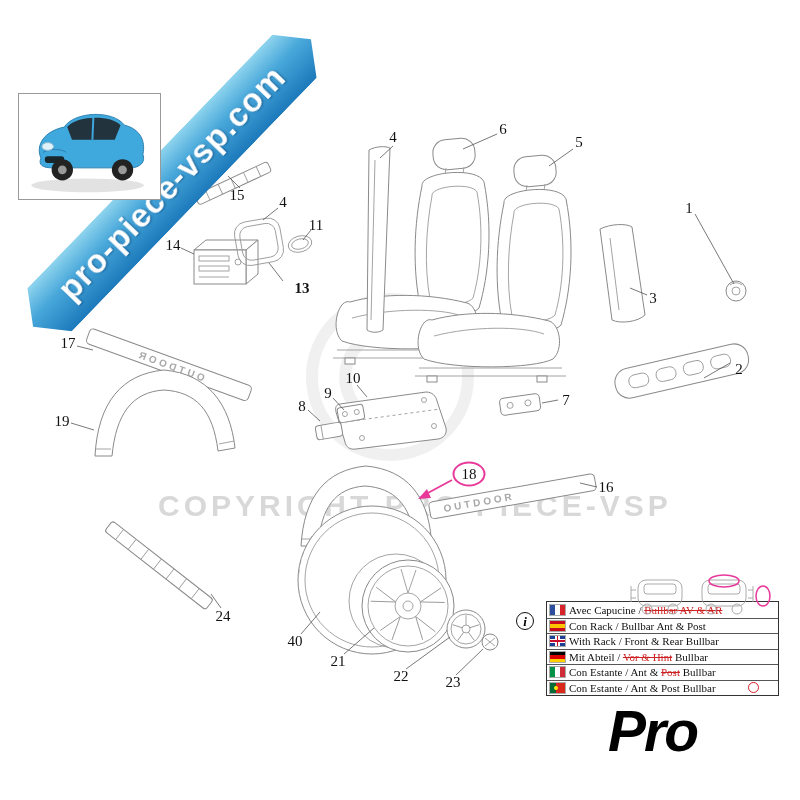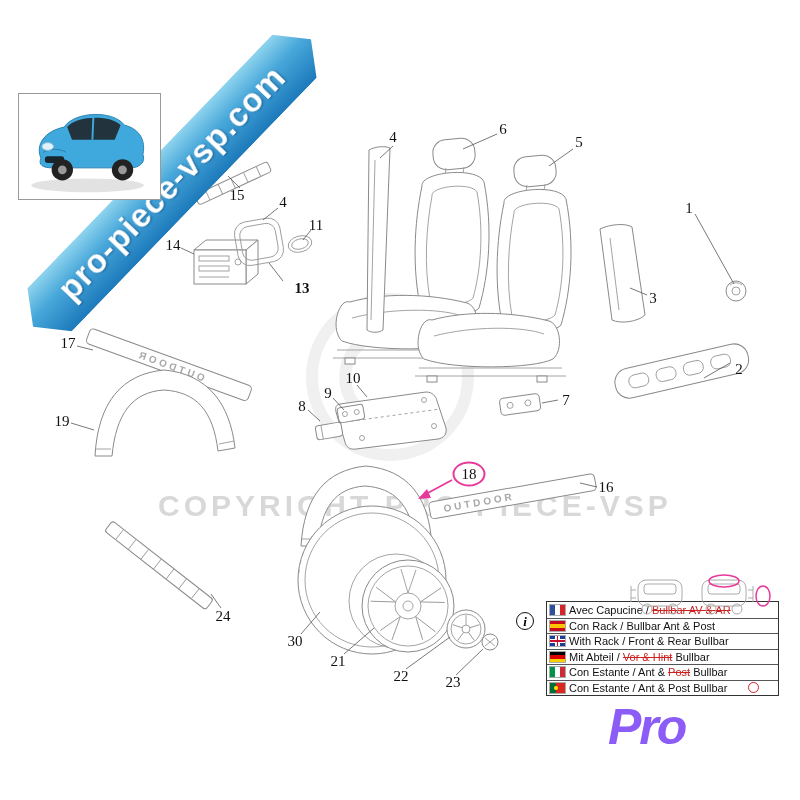--- a/index.html
+++ b/index.html
@@ -41,21 +41,21 @@
   .photo-box { position:absolute; left:18px; top:93px; width:143px; height:107px; background:#fff;
     border:1px solid #999; padding:2px; z-index:5; }
   .photo-box svg { width:100%; height:100%; }
 
   
   .legend-table { position:absolute; left:546px; top:601px; width:233px; border:1px solid #333;
     background:#fff; z-index:4; }
   .legend-row { display:flex; align-items:center; gap:4px; padding:1px 3px; height:15.5px;
     border-top:1px solid #555; }
   .legend-row:first-child { border-top:none; }
-  .legend-text { font-family:Liberation Sans, sans-serif; font-size:11px; color:#111; white-space:nowrap; }
+  .legend-text { font-family:Liberation Serif, serif; font-size:11px; color:#111; white-space:nowrap; }
   .red-strike { color:#cc2222; text-decoration:line-through; }
   .flag { width:15px; height:10px; flex:0 0 15px; display:inline-block; position:relative;
     outline:0.5px solid #aaa; }
   .flag.fr { background:linear-gradient(to right,#2e4f9e 33%,#fff 33% 66%,#d8232a 66%); }
   .flag.gb { background:
     linear-gradient(to bottom,transparent 42%,#c8102e 42% 58%,transparent 58%),
     linear-gradient(to right,transparent 44%,#c8102e 44% 56%,transparent 56%),
     linear-gradient(to bottom,transparent 30%,#fff 30% 70%,transparent 70%),
     linear-gradient(to right,transparent 34%,#fff 34% 66%,transparent 66%),
     #1b3f94; }
@@ -71,21 +71,21 @@
   .info-icon span { font-family:"Liberation Serif",serif; font-style:italic; font-weight:bold;
     font-size:13px; line-height:1; }
 
   .cars-sketch { position:absolute; left:628px; top:572px; width:150px; height:48px; z-index:5; }
 
   .red-mark { position:absolute; left:748px; top:682px; width:11px; height:11px;
     border:1.5px solid #d2232a; border-radius:50%; z-index:6; }
 
   
   .logo { position:absolute; left:608px; top:698px; display:flex; align-items:center; z-index:5; }
-  .logo-pro { font-style:italic; font-weight:bold; font-size:50px; color:#8b5cf6; letter-spacing:-2px;text-align:right; }
+  .logo-pro { font-style:italic; font-weight:bold; font-size:57px; color:#000000; letter-spacing:-2px;text-align:right; }
   .logo-vsp { margin-left:4px; background:#d2232a; color:#fff; font-style:italic; font-weight:bold;
     font-size:38px; padding:3px 12px 7px 10px; border-radius:15px; }
 </style>
 </head>
 <body>
 
 <div class="page">
 
   <div class="watermark-text">COPYRIGHT PRO-PIECE-VSP</div>
 
@@ -319,21 +319,21 @@
       <div class="callout" style="left: 353px; top: 378px;">10</div>
       <div class="callout" style="left: 316px; top: 225px;">11</div>
       <div class="callout" style="left: 283px; top: 202px;">4</div>
       <div class="callout" style="left: 302px; top: 288px; font-weight: bold;">13</div>
       <div class="callout" style="left: 173px; top: 245px;">14</div>
       <div class="callout" style="left: 237px; top: 170px; margin-top: 25px;">15</div>
       <div class="callout" style="left: 606px; top: 487px;">16</div>
       <div class="callout" style="left: 68px; top: 343px;">17</div>
       <div class="callout circled" style="left: 469px; top: 474px;">18</div>
       <div class="callout" style="left: 62px; top: 421px;">19</div>
-      <div class="callout" style="left: 295px; top: 641px;">30</div>
+      <div class="callout" style="left: 295px; top: 641px;">40</div>
       <div class="callout" style="left: 338px; top: 661px;">21</div>
       <div class="callout" style="left: 401px; top: 676px;">22</div>
       <div class="callout" style="left: 453px; top: 682px;">23</div>
       <div class="callout" style="left: 223px; top: 616px;">24</div>
     </div>
 
   <div class="ribbon">
     <span>pro-piece-vsp.com</span>
   </div>
 

